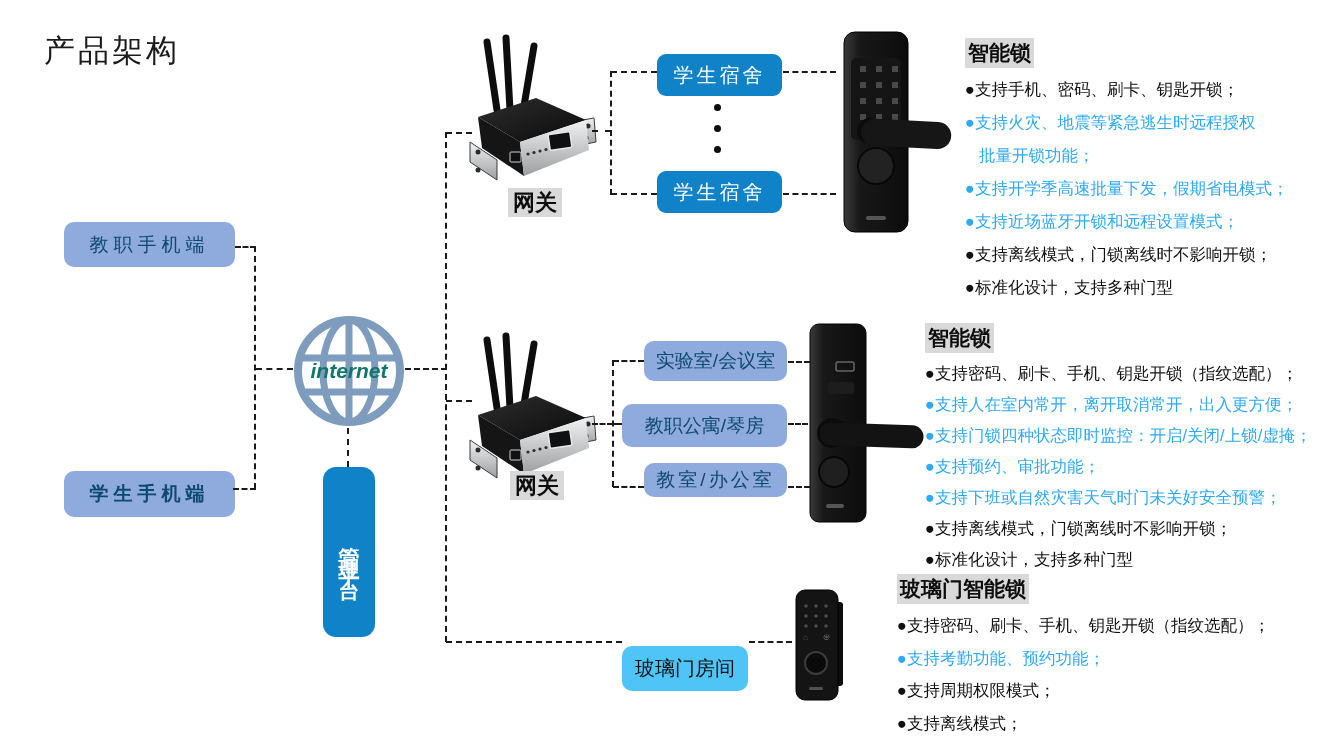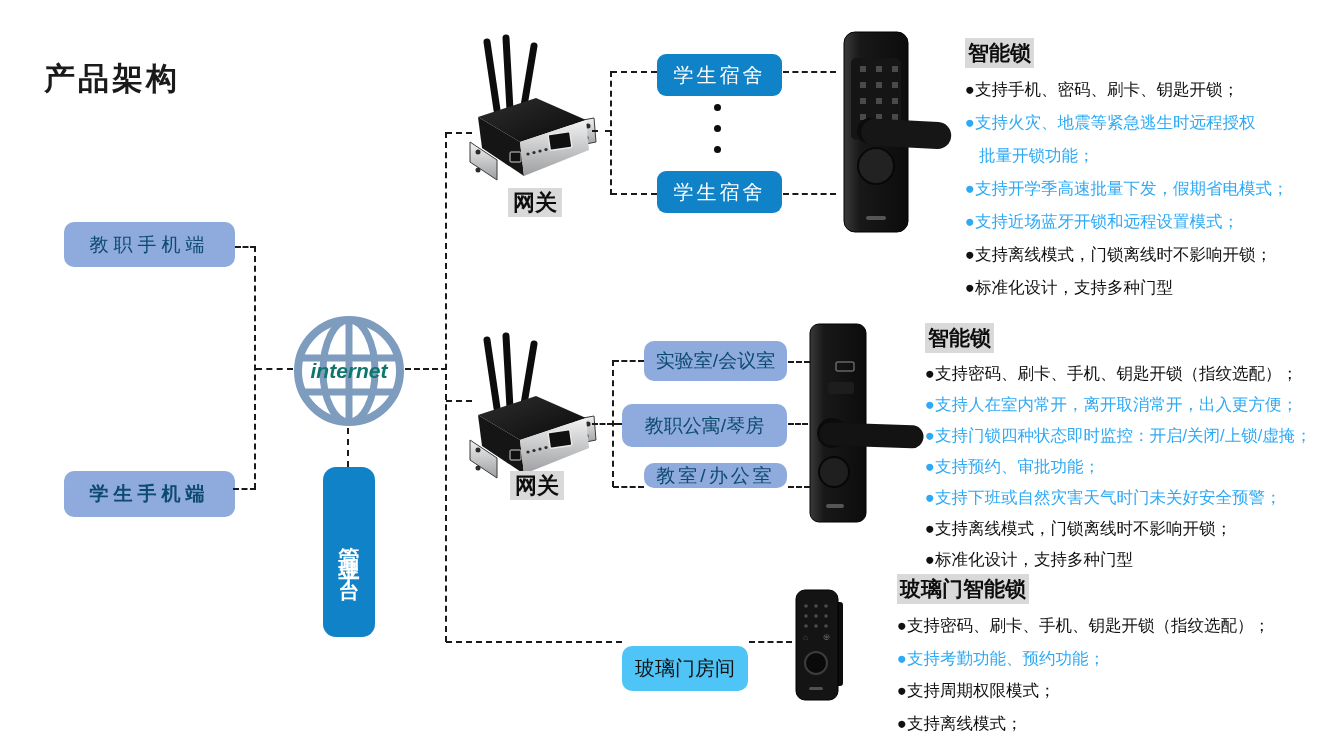--- a/index.html
+++ b/index.html
@@ -2,21 +2,21 @@
 <html><head>
 <meta charset="utf-8">
 <style>
   html,body{margin:0;padding:0;background:#fff;}
   #canvas{
     position:relative;width:1329px;height:754px;background:#ffffff;
     font-family:"Liberation Sans","DejaVu Sans",sans-serif;overflow:hidden;
   }
   .abs{position:absolute;}
   
-  .page-title{font-size:31px;font-weight:bold;color:#1a1a1a;letter-spacing:3px;margin-top:28px;}
+  .page-title{font-size:31px;font-weight:normal;color:#1a1a1a;letter-spacing:3px;}
   
   .node{display:flex;align-items:center;justify-content:center;text-align:center;box-sizing:border-box;}
   .periwinkle{background:#8FAADC;border-radius:10px;color:#0c4a6e;font-size:19px;}
   .azure{background:#0F82C8;border-radius:9px;color:#ffffff;font-size:20px;}
   .sky{background:#4EC4F7;border-radius:10px;color:#111;font-size:20px;}
   .ls5{letter-spacing:5px;}
   .ls3{letter-spacing:3px;}
   .vert-box{writing-mode:vertical-lr;letter-spacing:11px;font-weight:bold;font-size:21px;border-radius:13px;}
   
   .gray-label{background:#D9D9D9;color:#0d0d0d;font-weight:bold;font-size:22px;padding:0 5px;line-height:29px;}
@@ -128,21 +128,21 @@
   <div class="abs node azure ls3" style="left:657px;top:171px;width:125px;height:42px;">
     <span>学生宿舍</span>
   </div>
 
   <div class="abs node periwinkle" style="left:644px;top:341px;width:143px;height:40px;">
     <span>实验室/会议室</span>
   </div>
   <div class="abs node periwinkle" style="left:622px;top:404px;width:165px;height:43px;">
     <span>教职公寓/琴房</span>
   </div>
-  <div class="abs node periwinkle ls3" style="left:644px;top:463px;width:143px;height:25px;">
+  <div class="abs node periwinkle ls3" style="left:644px;top:463px;width:143px;height:34px;">
     <span>教室/办公室</span>
   </div>
 
   <div class="abs node sky" style="left:622px;top:646px;width:126px;height:45px;">
     <span>玻璃门房间</span>
   </div>
 
   <svg class="abs" style="left:836px;top:28px;" width="122" height="208" viewBox="0 0 122 208">
     <rect x="8" y="4" width="64" height="200" rx="11" fill="url(#plate)" stroke="#000" stroke-width="1"></rect>
     <rect x="15" y="30" width="50" height="82" rx="5" fill="#151515"></rect>

